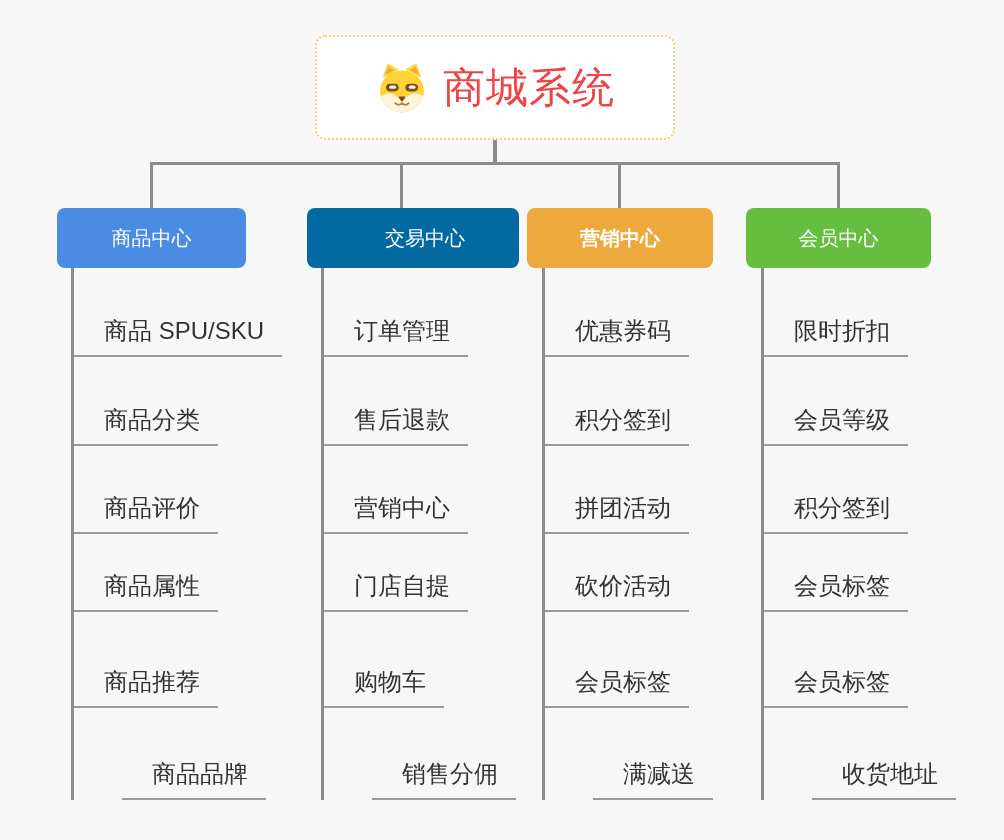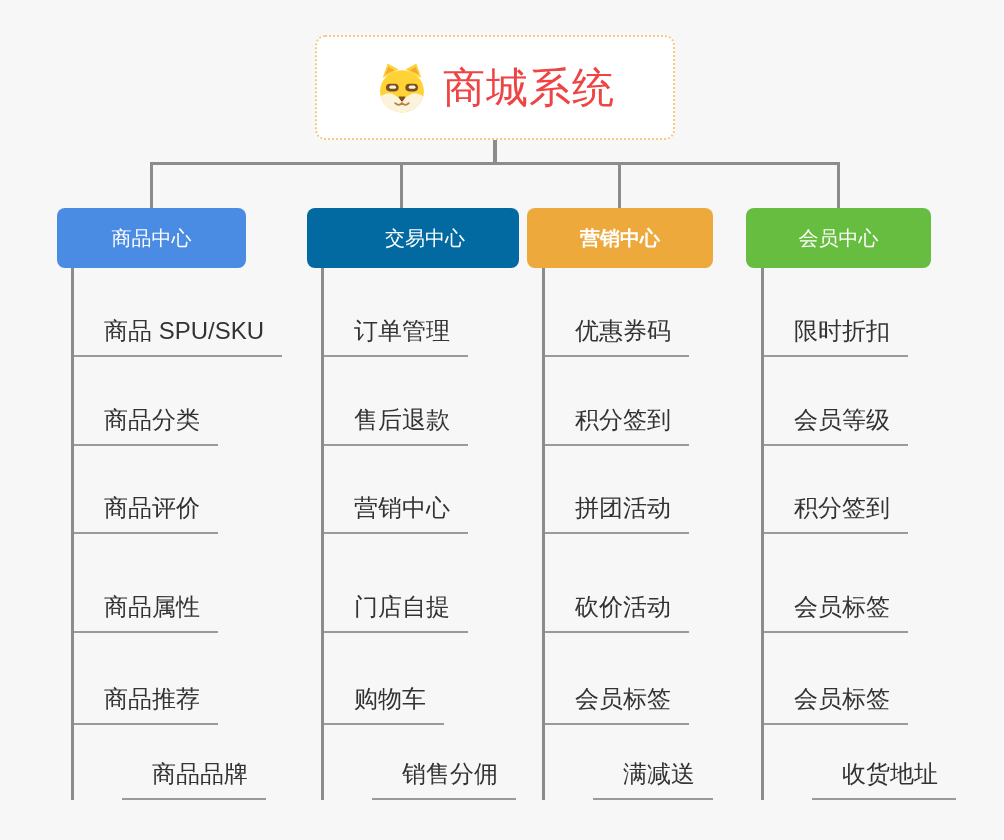--- a/index.html
+++ b/index.html
@@ -29,22 +29,22 @@
   .col.c2{left:542px;}
   .col.c3{left:761px;}
   .item{
     position:absolute;left:0;height:44px;line-height:36px;box-sizing:border-box;
     padding:0 18px 6px 30px;font-size:24px;color:#333333;
     border-bottom:2px solid #9a9a9a;white-space:nowrap;
   }
   .item:nth-child(1){top:45px;}
   .item:nth-child(2){top:134px;}
   .item:nth-child(3){top:222px;}
-  .item:nth-child(4){top:321px;}
-  .item:nth-child(5){top:413px;}
+  .item:nth-child(4){top:300px;}
+  .item:nth-child(5){top:396px;}
   .item:nth-child(6){top:488px;margin-left:48px;}
   .stub{left:493px;top:139px;width:4px;height:26px;}
   .bus{left:150px;top:162px;width:690px;height:3px;border-radius:2px;}
   .drop{top:162px;width:3px;height:46px;}
   .drop.d0{left:150px;}
   .drop.d1{left:400px;}
   .drop.d2{left:618px;}
   .drop.d3{left:837px;}
 </style>
 </head>

